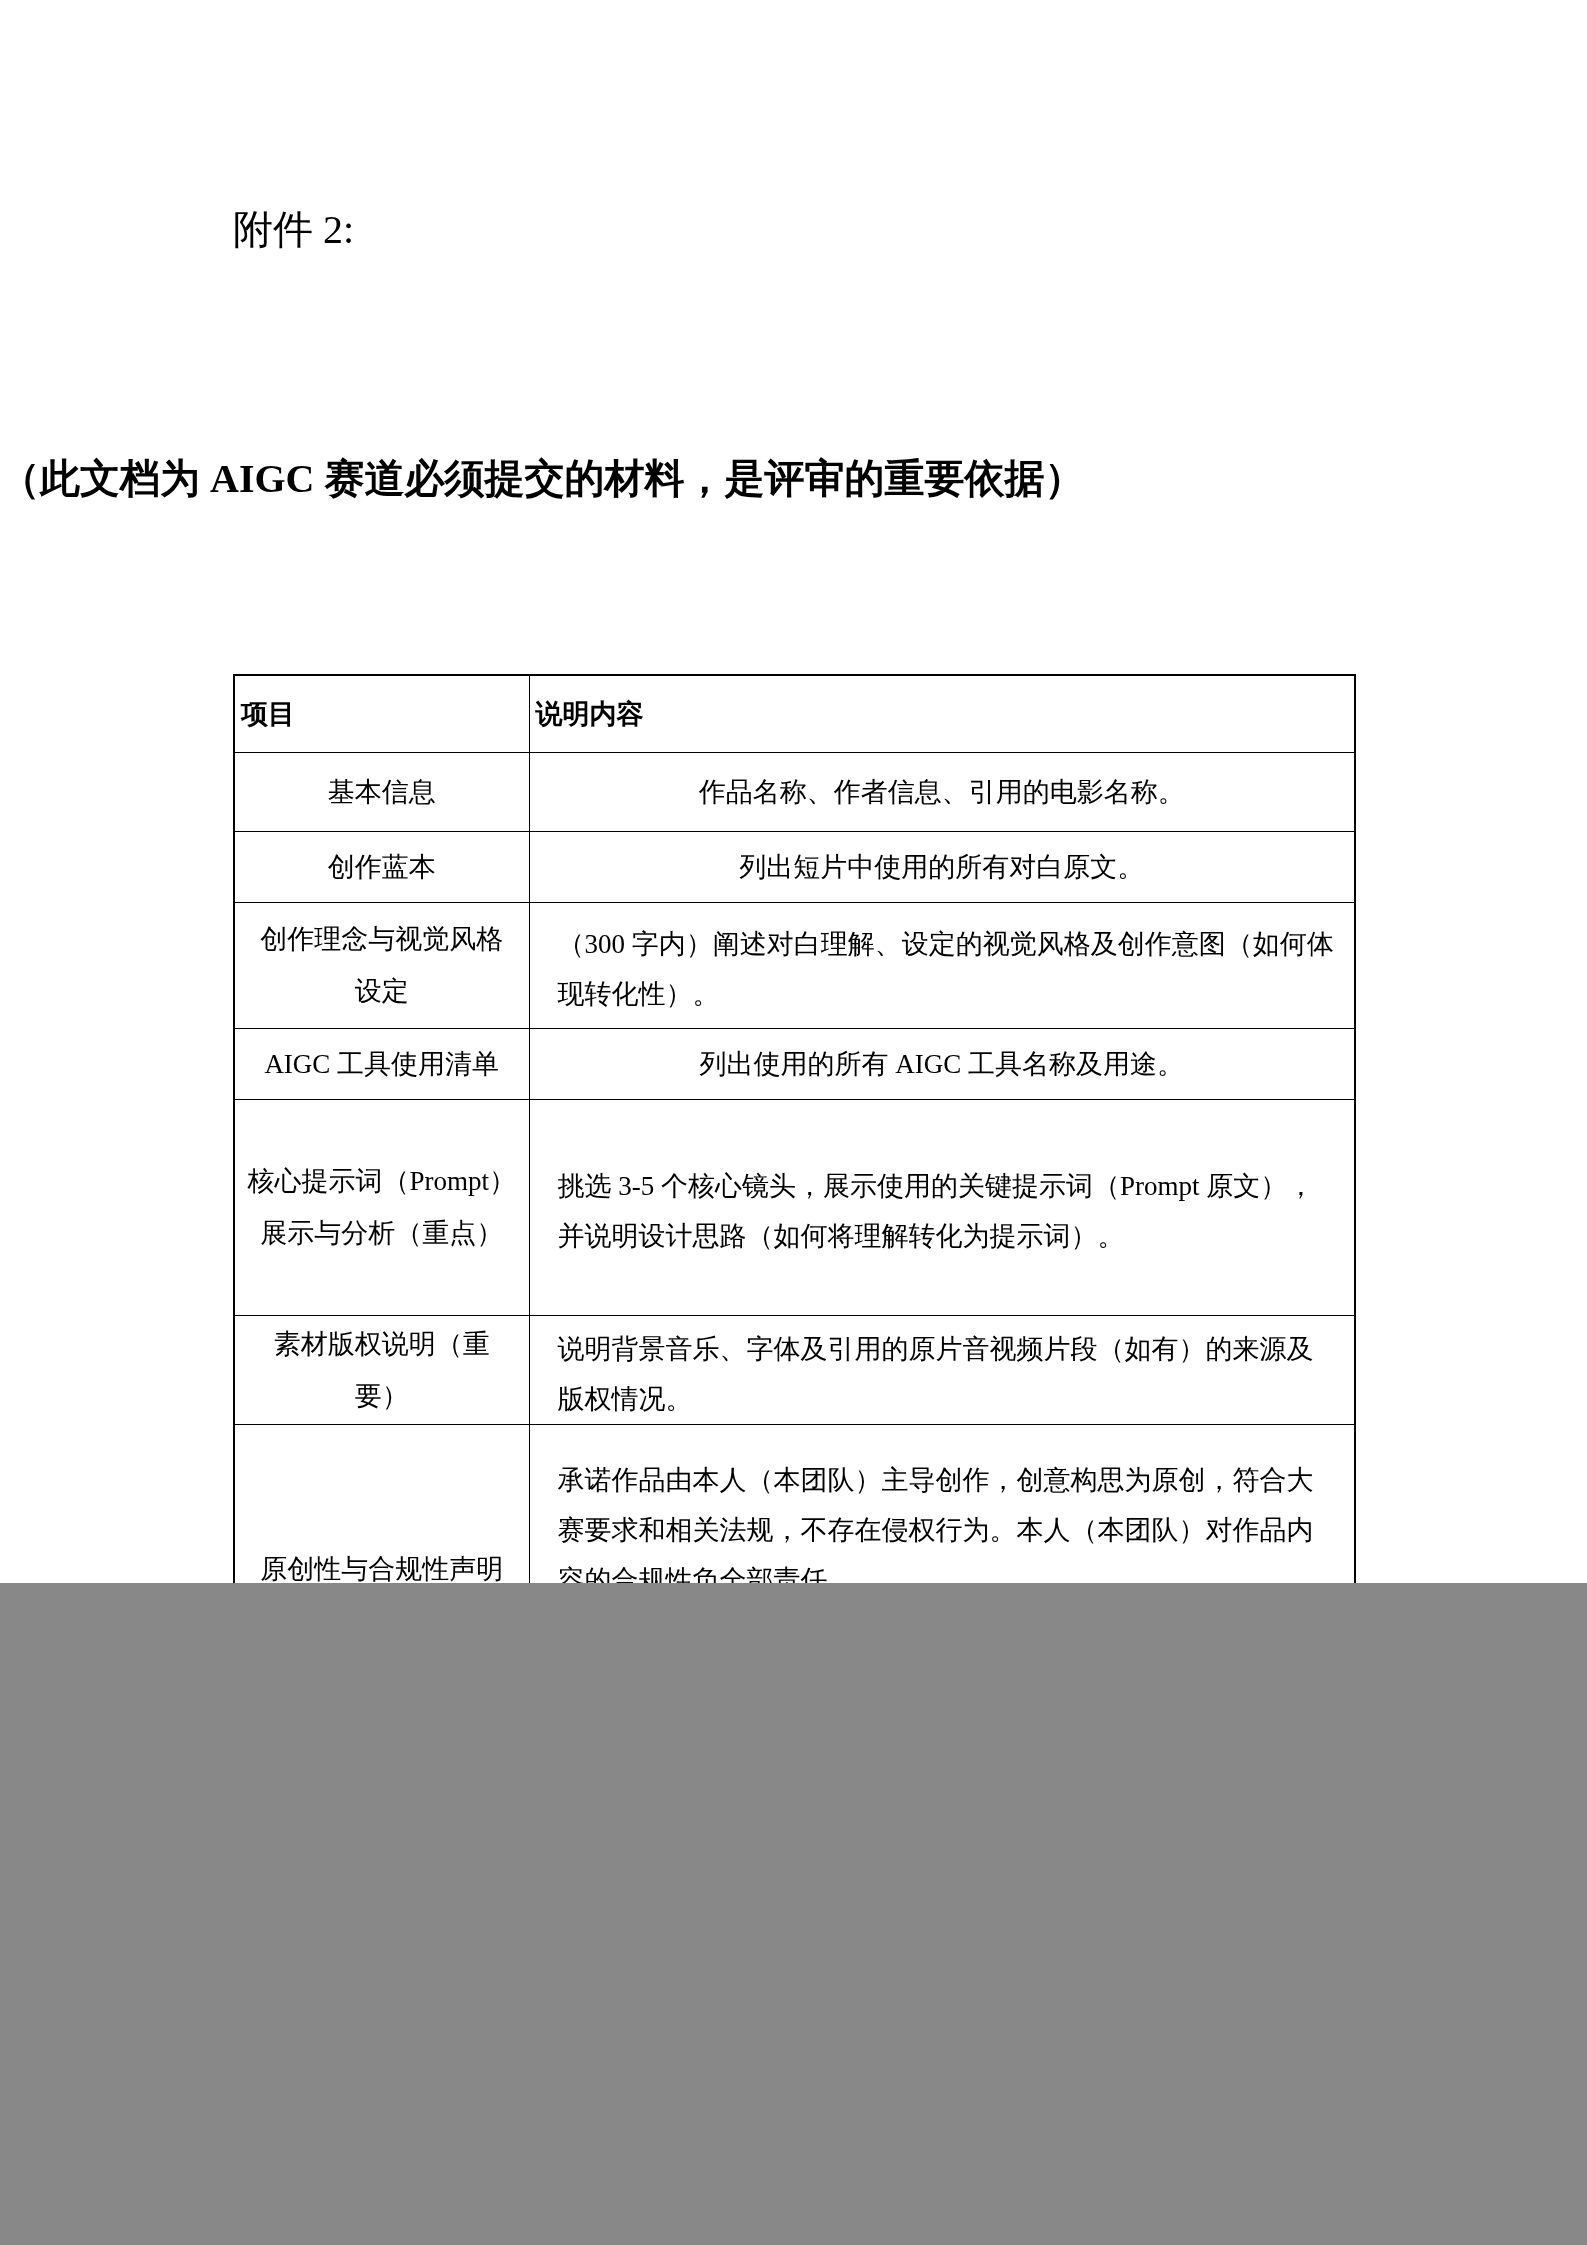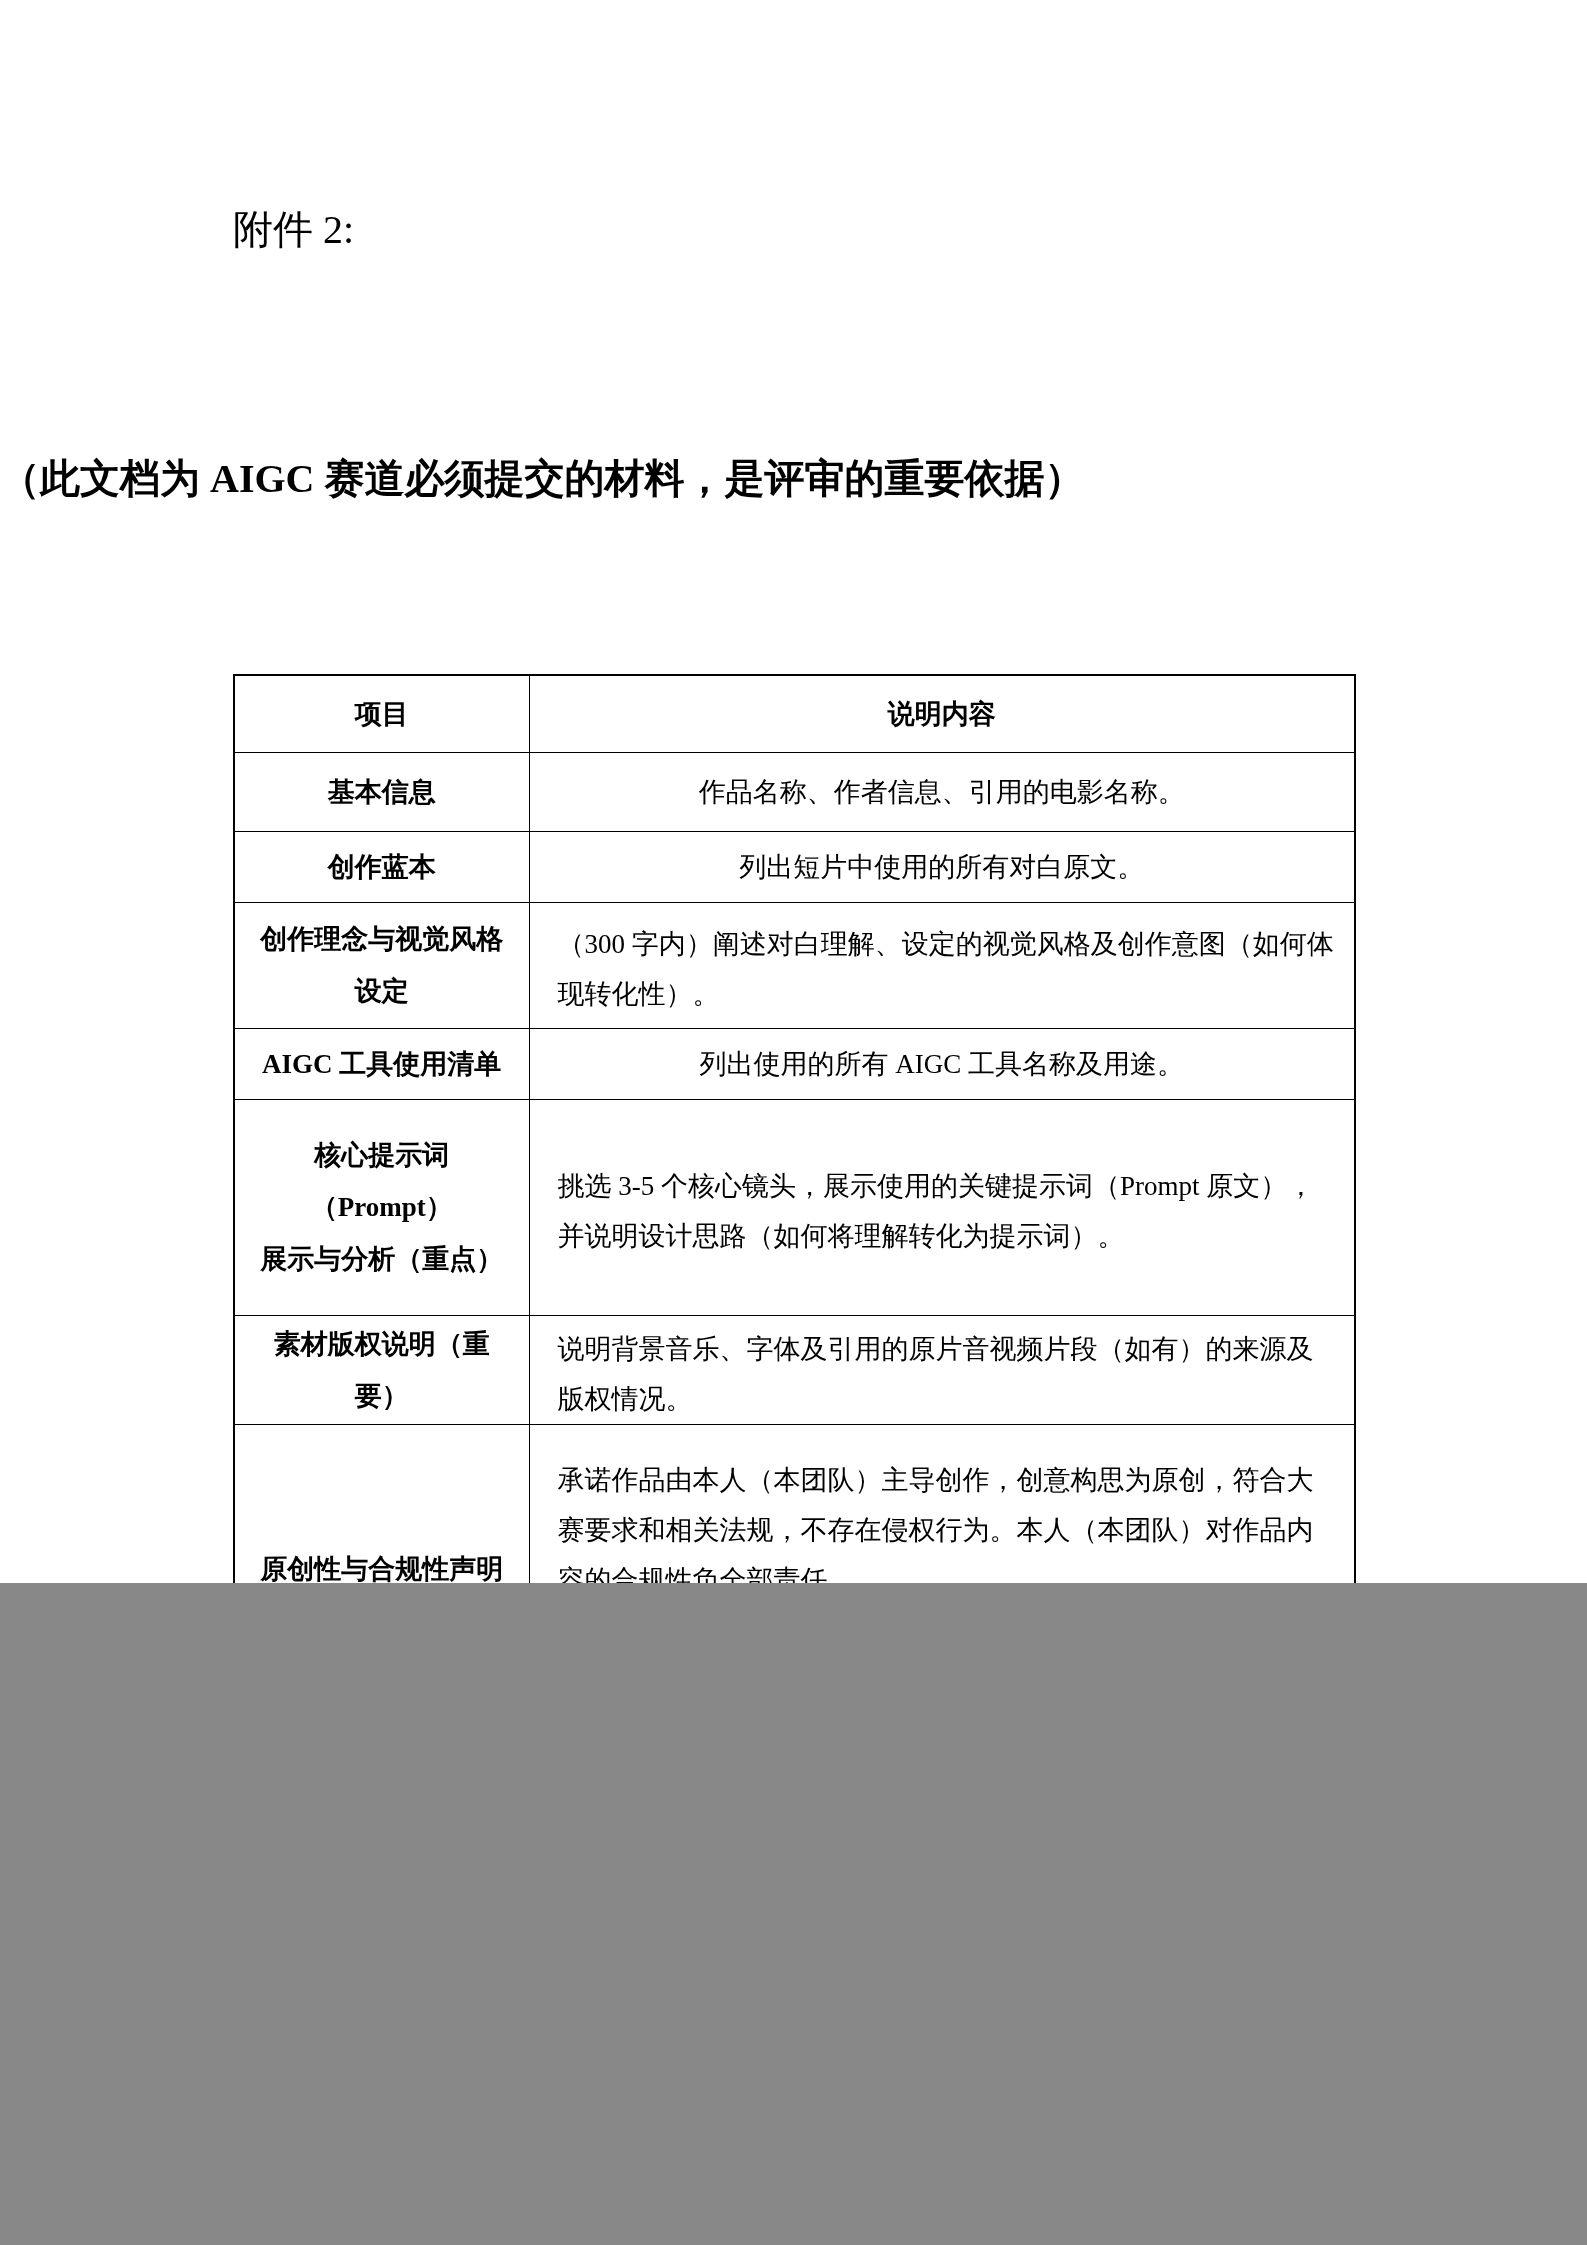--- a/index.html
+++ b/index.html
@@ -49,32 +49,31 @@
     table-layout: fixed;
     border-collapse: collapse;
     border: 2.5px solid #000000;
   }
   .report-table td {
     border: 1.5px solid #000000;
     font-size: 27px;
     overflow: hidden;
   }
   .label-cell {
-    font-weight: bold;
+    font-weight: normal;
     text-align: center;
     vertical-align: middle;
     white-space: pre-line;
     line-height: 52px;
     padding: 0 12px;
   }
   .header-cell {
     font-weight: bold;
-    text-align: center;
     vertical-align: middle;
-    padding: 16px;
+    padding: 6px;
   }
   .content-cell {
     vertical-align: middle;
     text-align: left;
     line-height: 50px;
     padding: 8px 19px 0 28px;
   }
   .content-cell.centered {
     text-align: center;
     padding: 0 10px;

